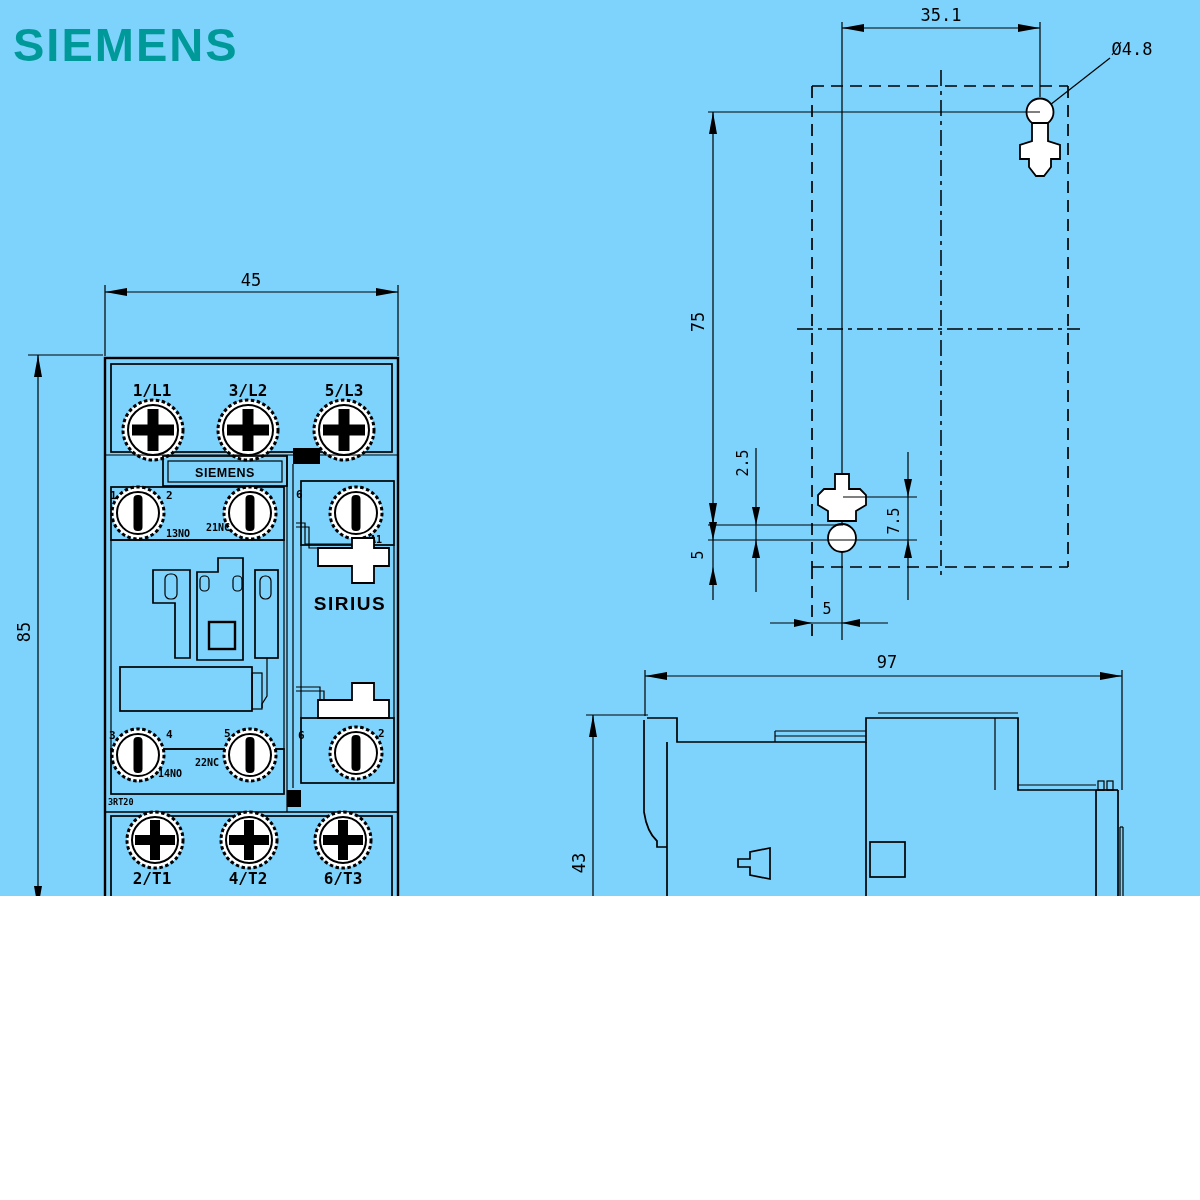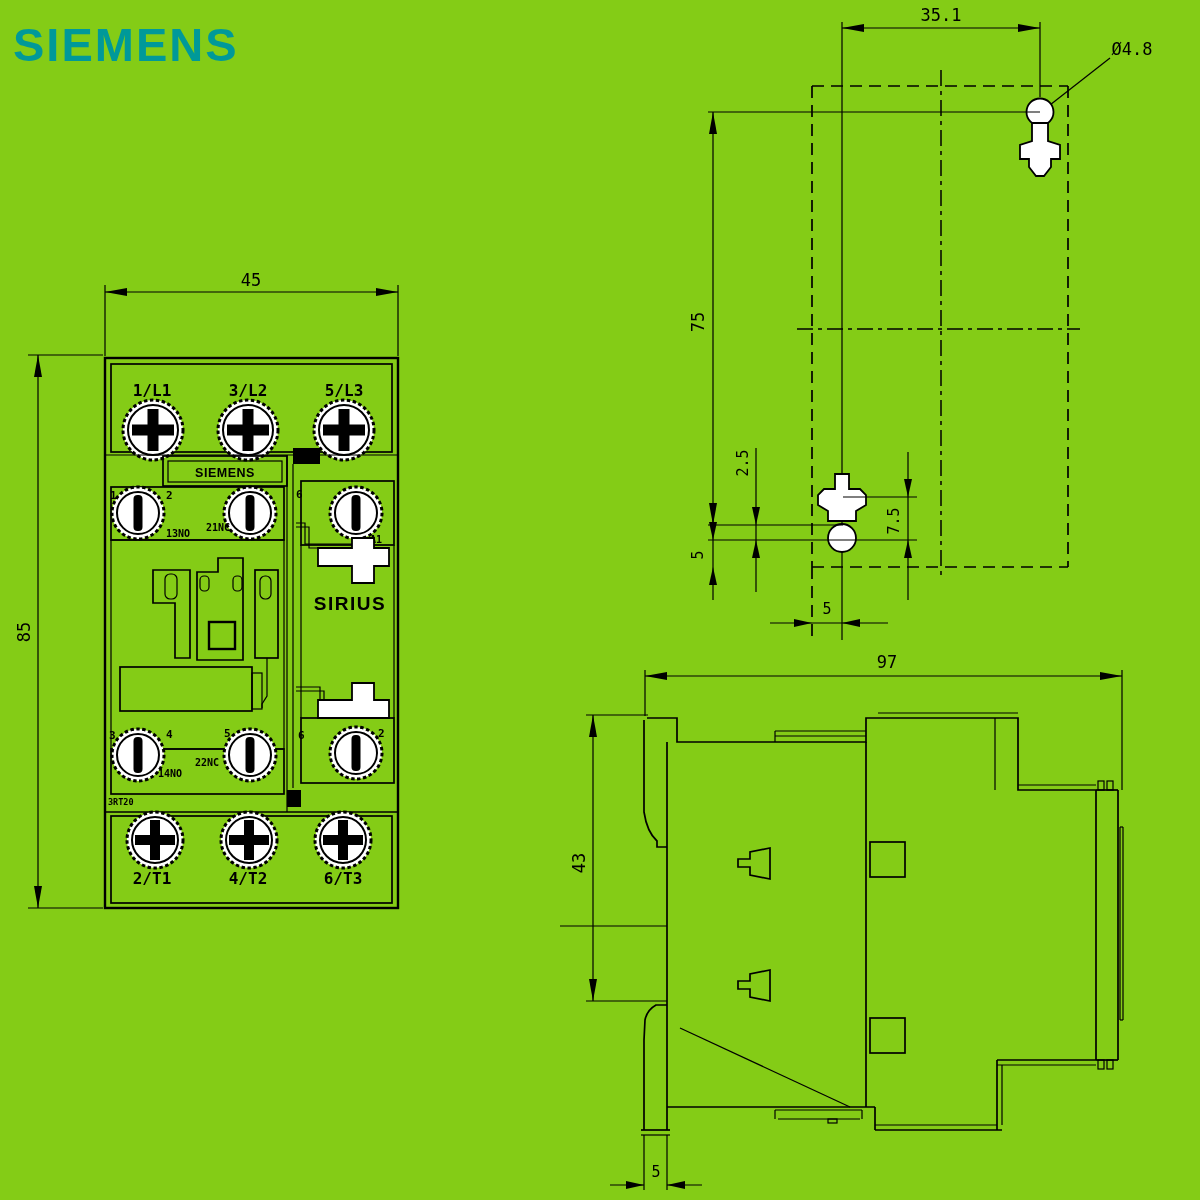--- a/index.html
+++ b/index.html
@@ -1,16 +1,16 @@
 <!DOCTYPE html>
 <html><head>
 <meta charset="utf-8">
 <style>
   html,body{margin:0;padding:0;background:#ffffff;}
-  .stage{position:relative;width:1200px;height:1200px;background:#84cc16;overflow:hidden;}
+  .stage{position:relative;width:1200px;height:896px;background:#7dd3fc;overflow:hidden;}
   svg{display:block;}
   .logo{font-family:"Liberation Sans",sans-serif;font-weight:800;letter-spacing:2px;}
   .ln  {stroke:#000;fill:none;stroke-width:1.7;}
   .ln2 {stroke:#000;fill:none;stroke-width:2.4;}
   .thin{stroke:#000;fill:none;stroke-width:1.2;}
   .dash{stroke:#000;fill:none;stroke-width:1.7;stroke-dasharray:12 7;}
   .cdot{stroke:#000;fill:none;stroke-width:1.5;stroke-dasharray:16 5 4 5;}
   .wsh {stroke:#000;fill:#fff;stroke-width:1.8;}
   .arr {fill:#000;stroke:none;}
   .blk {fill:#000;stroke:none;}

